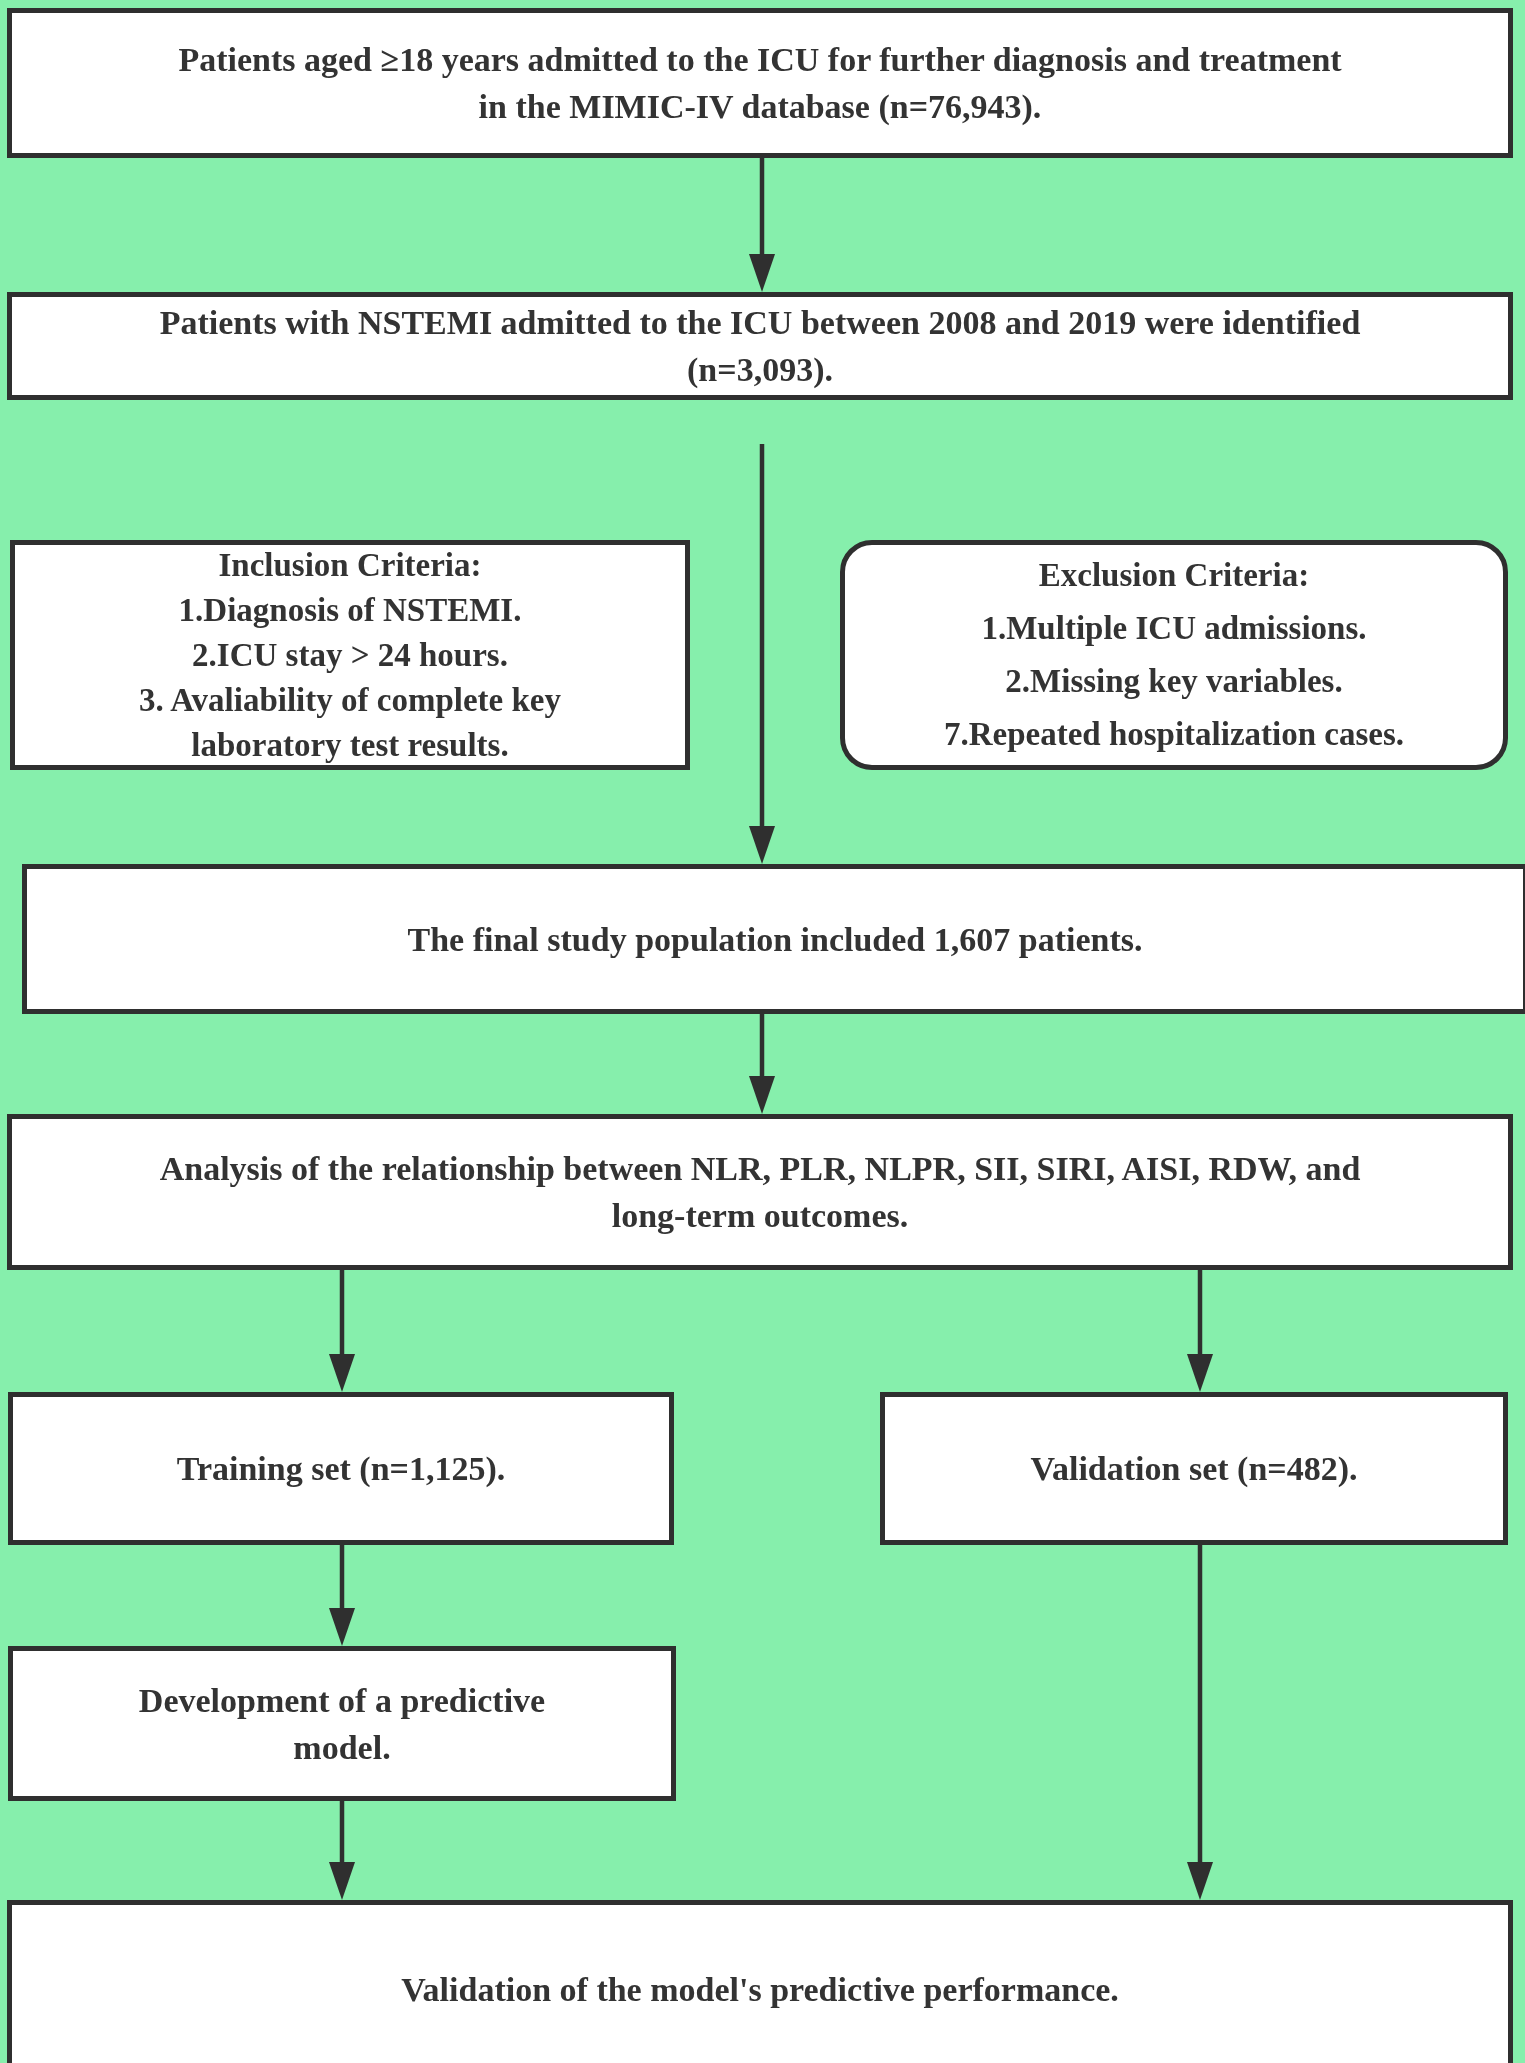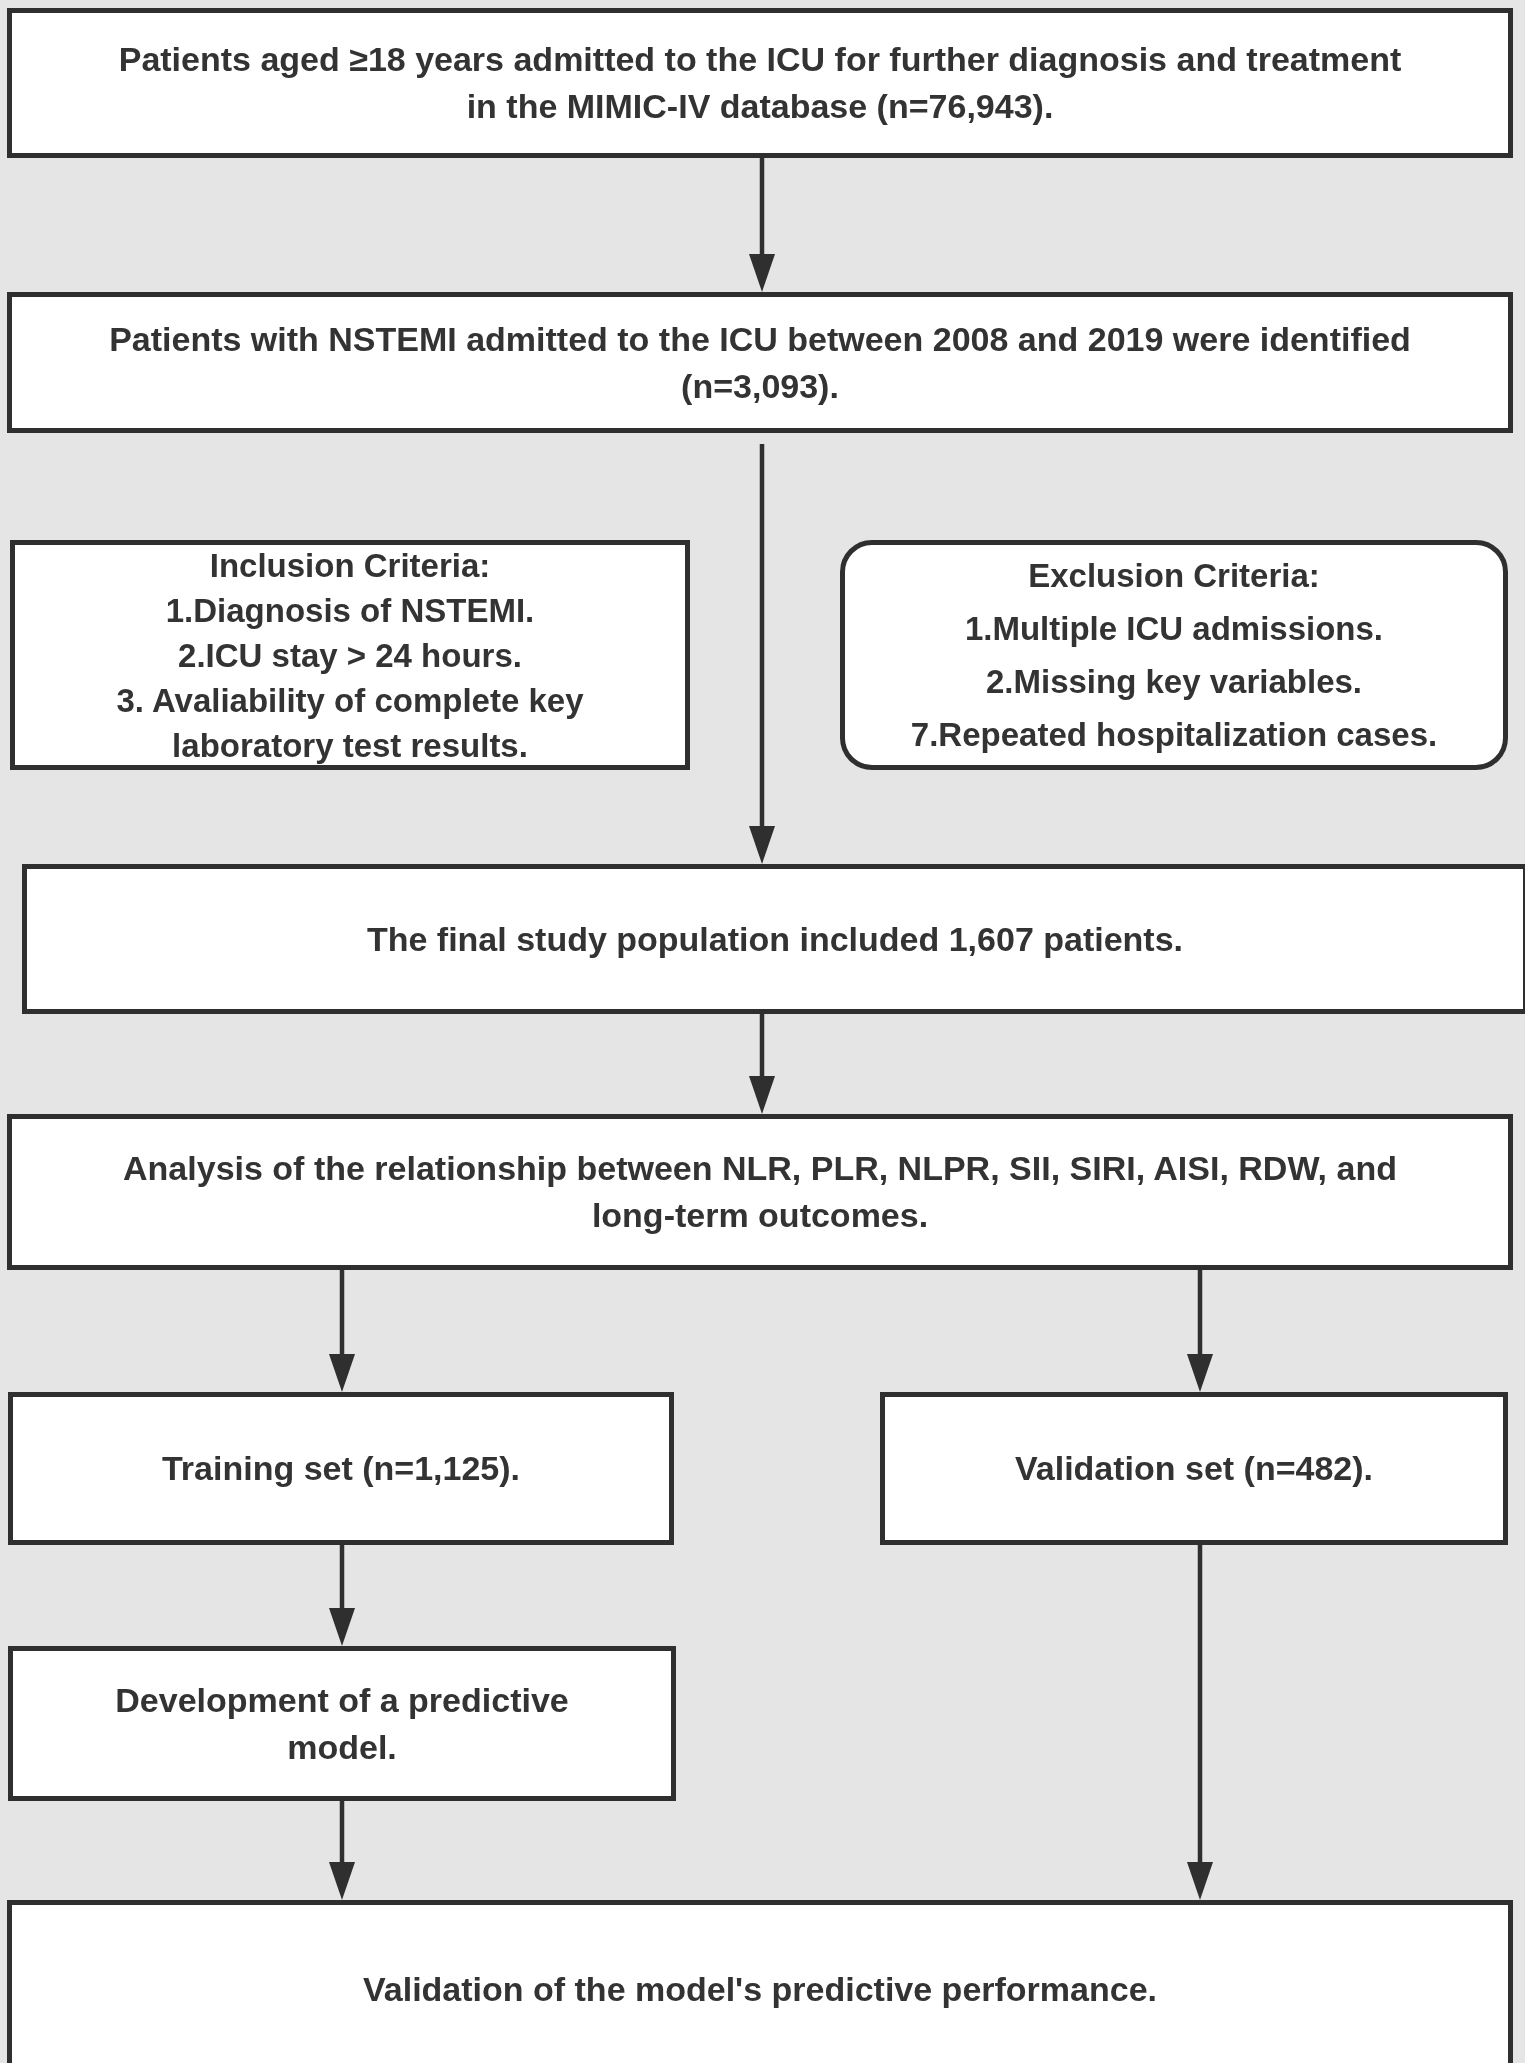--- a/index.html
+++ b/index.html
@@ -1,21 +1,21 @@
 <!DOCTYPE html>
 <html><head>
 <meta charset="utf-8">
 <style>
   html, body { margin: 0; padding: 0; background: #ffffff; }
   #canvas {
     position: relative;
     width: 1525px;
     height: 2063px;
-    background: #e5e5e5;
-    font-family: Liberation Sans, sans-serif;
+    background: #86efac;
+    font-family: Liberation Serif, serif;
     color: #333333;
     overflow: hidden;
   }
   .box {
     position: absolute;
     box-sizing: border-box;
     border: 5px solid #2f2f2f;
     background: #ffffff;
     display: flex;
     flex-direction: column;
@@ -31,21 +31,21 @@
   }
   .box.criteria .ln { font-size: 33px; }
   .box.incl .ln { line-height: 45px; }
   .box.excl .ln { line-height: 53px; }
   #arrows { position: absolute; left: 0; top: 0; width: 1525px; height: 2063px; }
   #arrows line { stroke: #2f2f2f; stroke-width: 4.5; }
   #arrows polygon { fill: #2f2f2f; }
 
   
   #box-top         { left: 7px;   top: 8px;    width: 1506px; height: 150px; }
-  #box-nstemi      { left: 7px;   top: 292px;  width: 1506px; height: 141px; }
+  #box-nstemi      { left: 7px;   top: 292px;  width: 1506px; height: 108px; }
   #box-inclusion   { left: 10px;  top: 540px;  width: 680px;  height: 230px; }
   #box-exclusion   { left: 840px; top: 540px;  width: 668px;  height: 230px; border-radius: 32px; }
   #box-final       { left: 7px;   top: 864px;  width: 1506px; height: 150px; margin-left: 15px; }
   #box-analysis    { left: 7px;   top: 1114px; width: 1506px; height: 156px; }
   #box-training    { left: 8px;   top: 1392px; width: 666px;  height: 153px; }
   #box-validation  { left: 880px; top: 1392px; width: 628px;  height: 153px; }
   #box-development { left: 8px;   top: 1646px; width: 668px;  height: 155px; }
   #box-bottom      { left: 7px;   top: 1900px; width: 1506px; height: 178px; }
 </style>
 </head>

